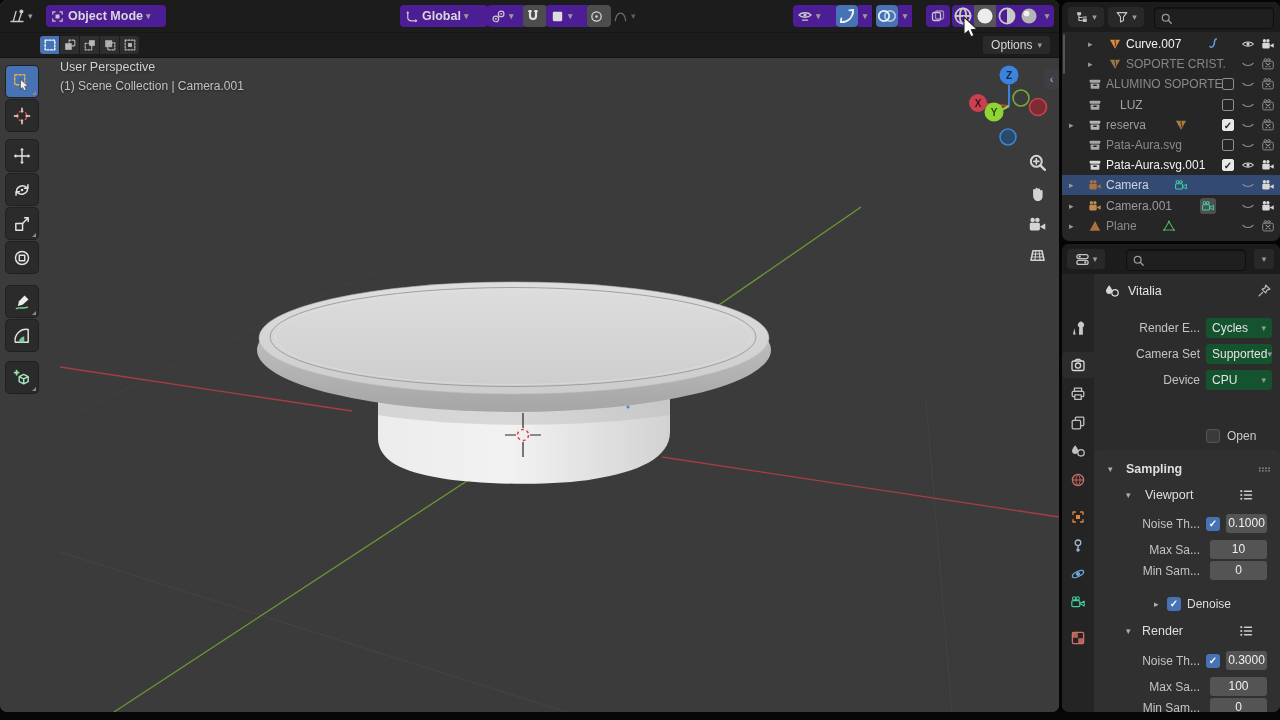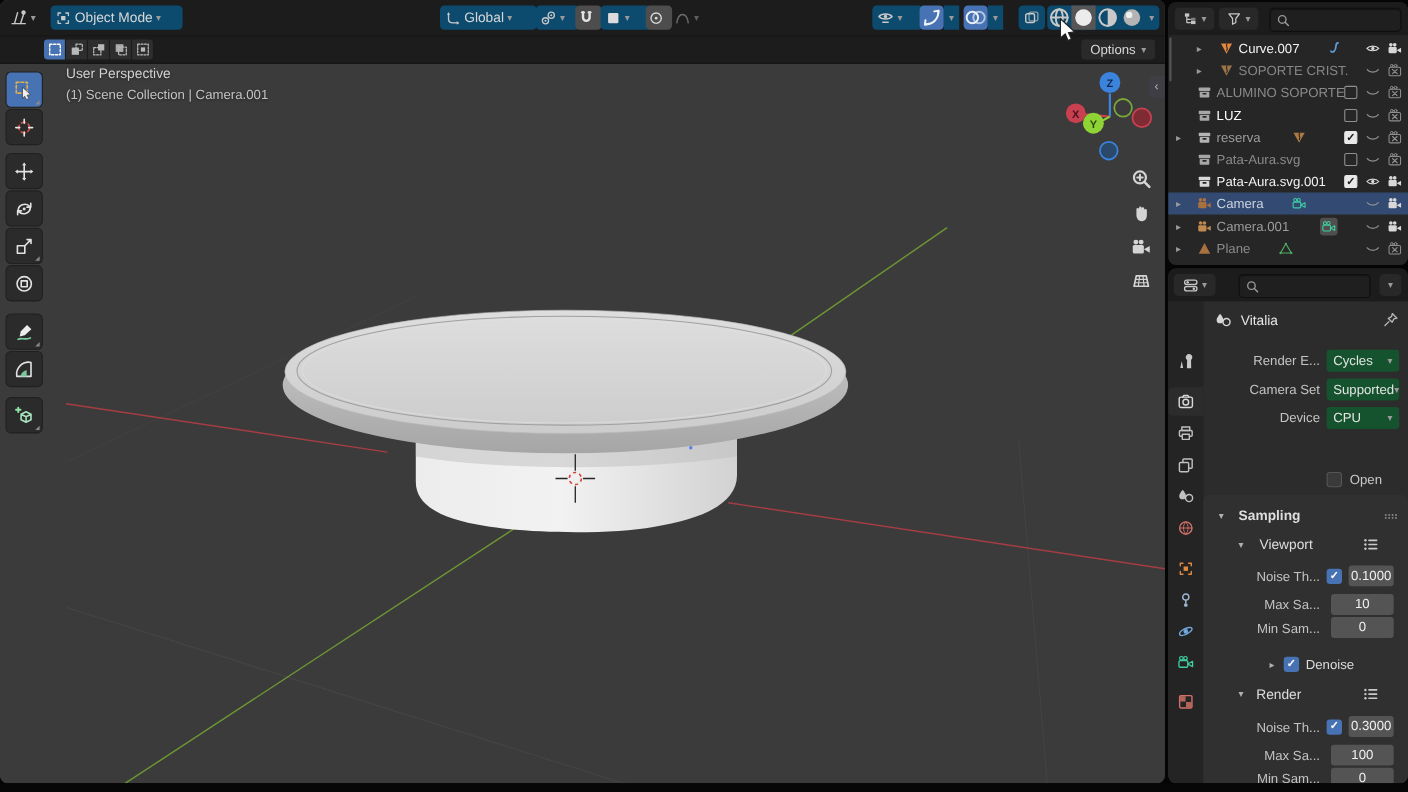--- a/index.html
+++ b/index.html
@@ -16,21 +16,21 @@
   .icn svg{display:block;}
   .chev{color:#9a9a9a;font-size:9px;line-height:1;}
   .abs{position:absolute;}
 
   
   .ed-h1{position:absolute;left:0;top:0;right:0;height:32px;background:#1c1c1c;z-index:6;}
   .ed-h2{position:absolute;left:0;top:32px;right:0;height:24px;background:#1c1c1c;
          border-top:1px solid #161616;border-bottom:1px solid #141414;z-index:6;}
   .hgrp{position:absolute;top:5px;height:22px;display:flex;align-items:center;gap:3px;
         border-radius:4px;padding:0 4px;color:#cecece;}
-  .tile{background:#0c4a6e;}
+  .tile{background:#4c1d95;font-weight:bold;}
   .tile-lt{background:#4d4d4d;border-radius:4px;}
   .hgrp .lbl{font-size:12.5px;color:#d8d8d8;white-space:nowrap;}
   #menubar{position:absolute;left:158px;top:0;height:32px;display:flex;align-items:center;}
   .menu{font-size:12.5px;color:#d4d4d4;padding:0 10px;cursor:default;}
   .seg{display:flex;align-items:center;justify-content:center;height:22px;width:22px;}
   .seg.on{background:#565656;}
   .seg.blue{background:#4772b3;border-radius:4px;}
   #selmodes{position:absolute;left:40px;top:3px;display:flex;gap:1px;}
   .selm{width:19px;height:18px;background:#2e2e2e;display:flex;align-items:center;justify-content:center;color:#b9b9b9;}
   .selm:first-child{border-radius:3px 0 0 3px;background:#4772b3;color:#fff;}
@@ -591,21 +591,21 @@
         </span>
       </div>
       <div class="ol-row" style="top: 92.6px;">
         <span class="icn ol-ic" style="width: 14px; height: 14px; color: rgb(166, 166, 166); left: 26px;">
           <svg viewBox="0 0 16 16" width="100%" height="100%" fill="none" stroke="currentColor" stroke-width="1.3" stroke-linecap="round" stroke-linejoin="round">
             <rect x="2" y="3" width="12" height="3.6" rx=".8" fill="currentColor" stroke="none"></rect>
             <rect x="3" y="7.4" width="10" height="6" rx=".8" fill="currentColor" stroke="none"></rect>
             <rect x="5.8" y="8.6" width="4.4" height="1.7" rx=".8" fill="#262626" stroke="none"></rect>
           </svg>
         </span>
-        <span class="ol-label" style="left: 44px; color: #ffffff;">LUZ</span>
+        <span class="ol-label" style="left: 58px; color: #a3a3a3;">LUZ</span>
         <span class="ol-cb" style="left: 160px;"></span>
         <span class="icn ol-ic" style="width: 14px; height: 14px; color: rgb(143, 143, 143); left: 179px;">
           <svg viewBox="0 0 16 16" width="100%" height="100%" fill="none" stroke="currentColor" stroke-width="1.3" stroke-linecap="round" stroke-linejoin="round">
             <path d="M2.2 7.2 C4.8 10.6 11.2 10.6 13.8 7.2" stroke-width="1.3"></path>
           </svg>
         </span>
         <span class="icn ol-ic" style="width: 14px; height: 14px; color: rgb(143, 143, 143); left: 199px;">
           <svg viewBox="0 0 16 16" width="100%" height="100%" fill="none" stroke="currentColor" stroke-width="1.3" stroke-linecap="round" stroke-linejoin="round">
             <rect x="2" y="4.8" width="12" height="8.8" rx="1.5" stroke-width="1.1"></rect>
             <circle cx="4.9" cy="3.1" r="1.4" stroke-width="1"></circle>

